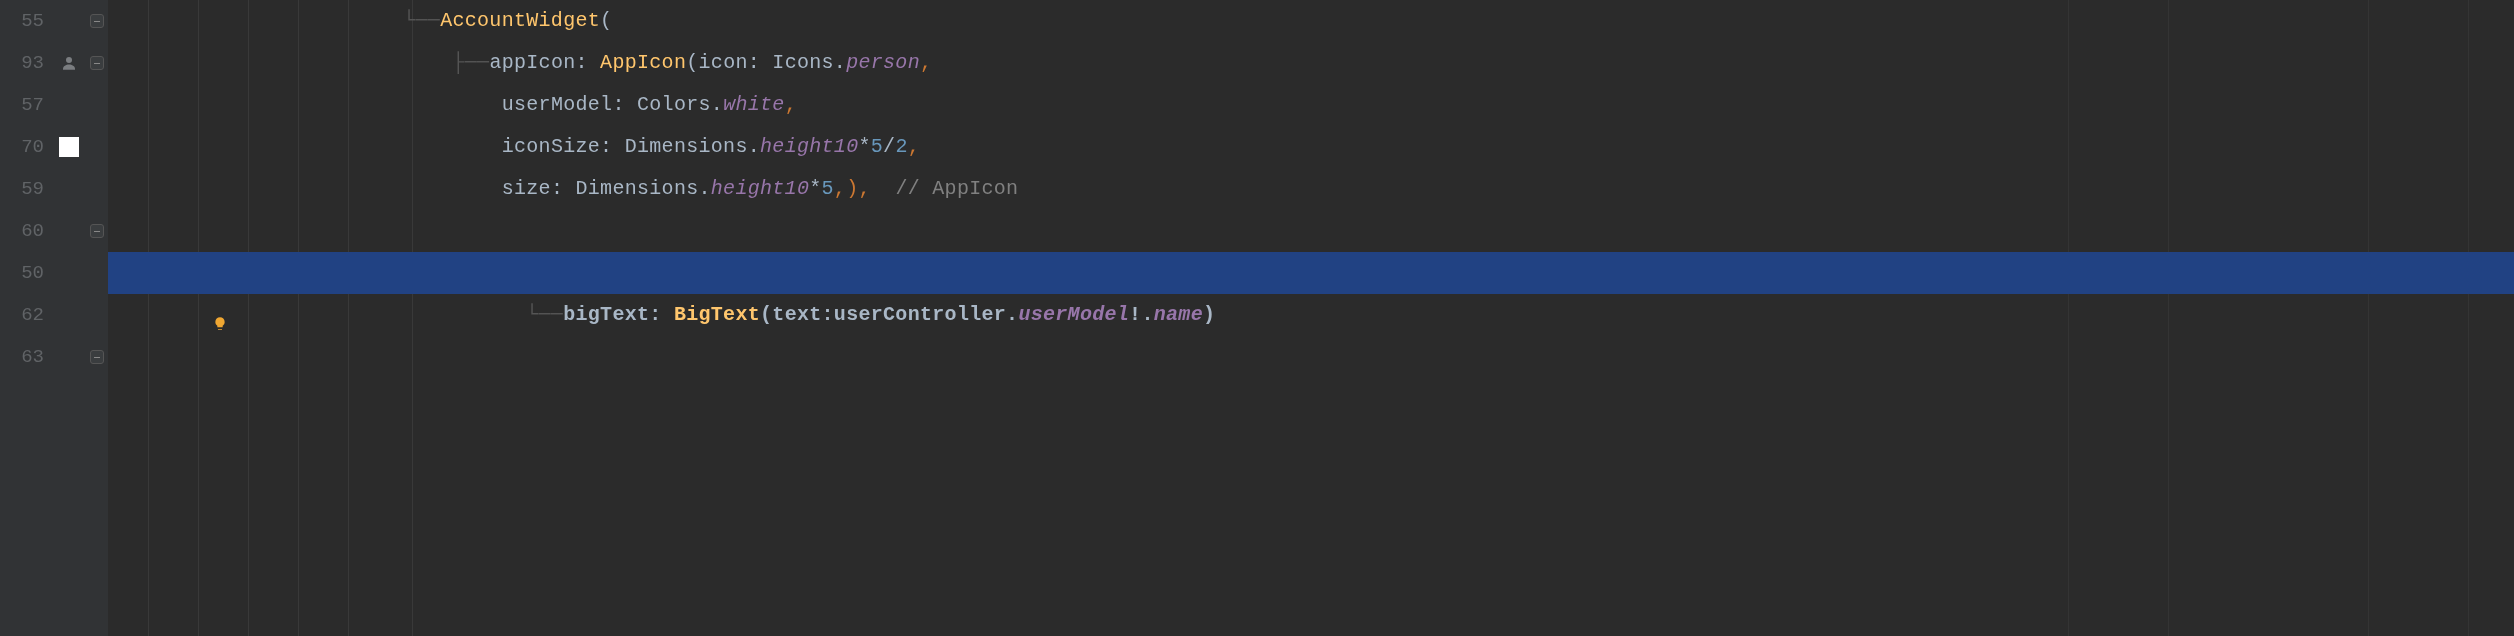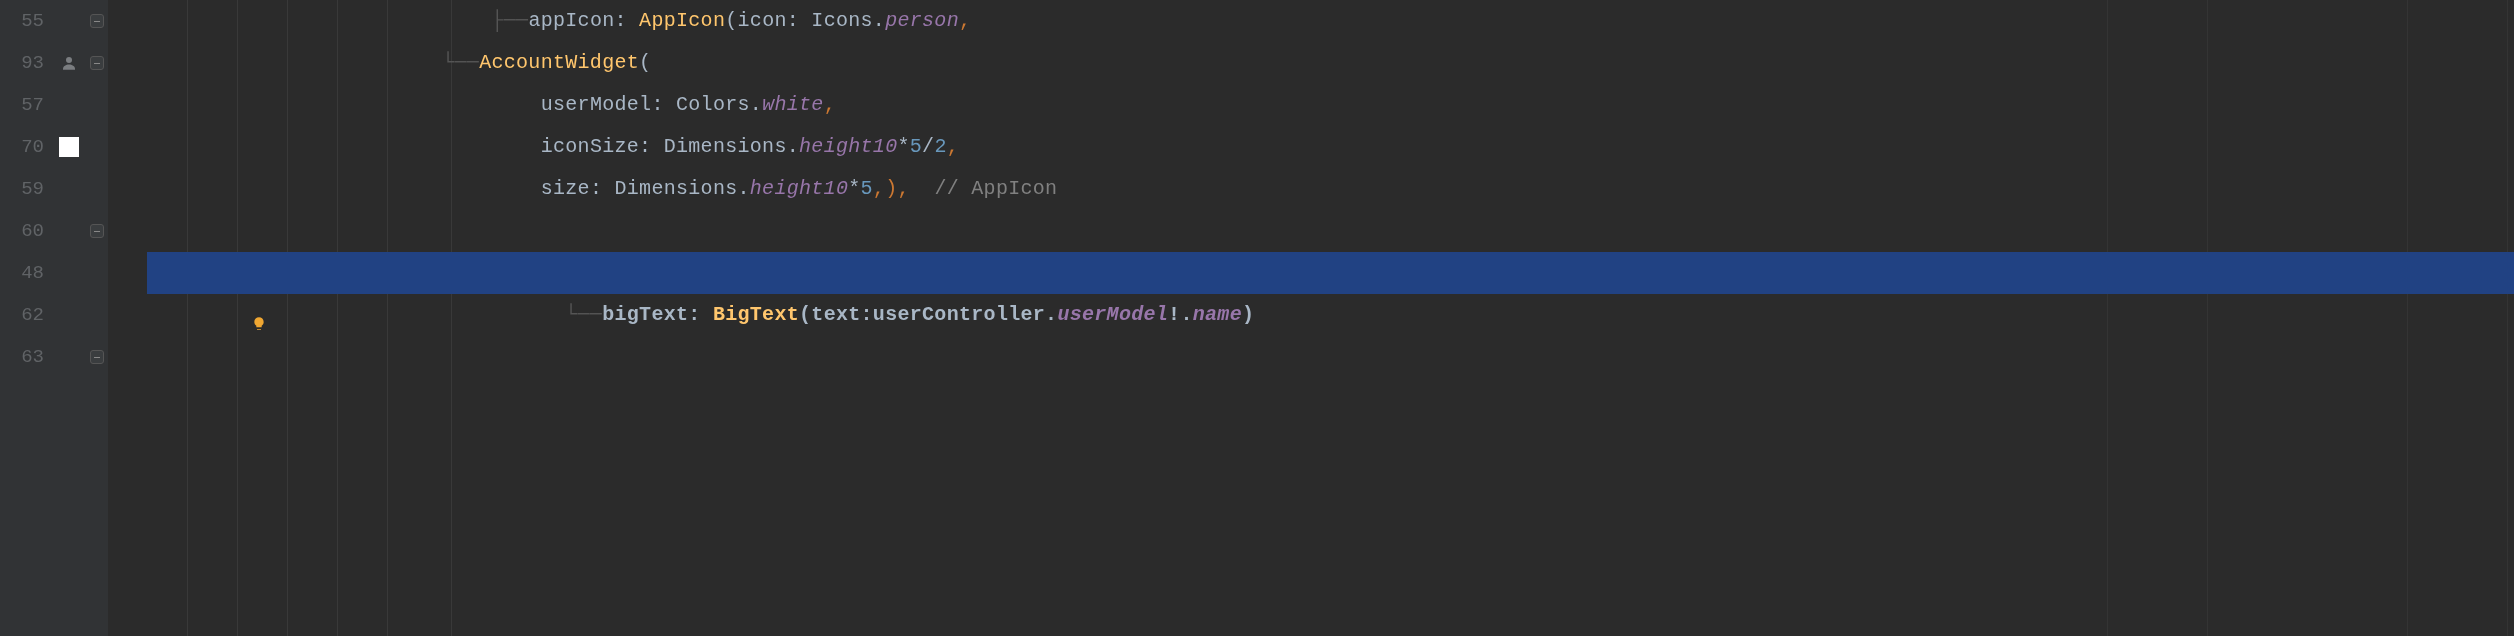--- a/index.html
+++ b/index.html
@@ -9,21 +9,20 @@
     font-size: 20px;
     color: #a9b7c6;
     overflow: hidden;
     width: 2514px;
     height: 636px;
     position: relative;
   }
   .editor {
     display: flex;
     height: 100%;
-    gap: 39px;
   }
   .gutter {
     background: #313335;
     display: flex;
     flex-shrink: 0;
   }
   .line-numbers {
     width: 52px;
     text-align: right;
     color: #606366;
@@ -117,21 +116,21 @@
 
 <div class="editor">
   <div class="gutter">
     <div class="line-numbers">
       <div class="ln">55</div>
       <div class="ln">93</div>
       <div class="ln">57</div>
       <div class="ln">70</div>
       <div class="ln">59</div>
       <div class="ln">60</div>
-      <div class="ln">48</div>
+      <div class="ln">50</div>
       <div class="ln">62</div>
       <div class="ln">63</div>
     </div>
     <div class="annot">
       <div class="an"></div>
       <div class="an">
         <svg class="person" width="18" height="18" viewBox="0 0 24 24" fill="#7a7d80">
             <circle cx="12" cy="8" r="4"></circle>
             <path d="M4 20c0-4 4-6 8-6s8 2 8 6v1H4v-1z"></path>
           </svg>
@@ -176,23 +175,23 @@
       <div class="iguide" style="left:240px"></div>
       <div class="iguide" style="left:304px"></div>
     </div>
     <div class="right-margins">
       <div class="rmargin" style="left:1960px"></div>
       <div class="rmargin" style="left:2060px"></div>
       <div class="rmargin" style="left:2260px"></div>
       <div class="rmargin" style="left:2360px"></div>
     </div>
 
+    <div class="line"><span class="tree-conn">                        └──</span><span class="seg c-class">AccountWidget</span><span class="seg c-paren">(</span></div>
+
     <div class="line"><span class="tree-conn">                            ├──</span><span class="seg c-keyparam">appIcon: </span><span class="seg c-class">AppIcon</span><span class="seg c-paren">(</span><span class="seg c-keyparam">icon: </span><span class="seg c-ident">Icons.</span><span class="seg c-prop">person</span><span class="seg c-punc">,</span></div>
-
-    <div class="line"><span class="tree-conn">                        └──</span><span class="seg c-class">AccountWidget</span><span class="seg c-paren">(</span></div>
 
 
     <div class="line"><span class="seg">                                </span><span class="seg c-keyparam">userModel: </span><span class="seg c-ident">Colors.</span><span class="seg c-prop">white</span><span class="seg c-punc">,</span></div>
 
     <div class="line"><span class="seg">                                </span><span class="seg c-keyparam">iconSize: </span><span class="seg c-ident">Dimensions.</span><span class="seg c-prop">height10</span><span class="seg c-op">*</span><span class="seg c-num">5</span><span class="seg c-op">/</span><span class="seg c-num">2</span><span class="seg c-punc">,</span></div>
 
     <div class="line"><span class="seg">                                </span><span class="seg c-keyparam">size: </span><span class="seg c-ident">Dimensions.</span><span class="seg c-prop">height10</span><span class="seg c-op">*</span><span class="seg c-num">5</span><span class="seg c-punc">,)</span><span class="seg c-punc">,</span><span class="seg">  </span><span class="seg c-comment">// AppIcon</span></div>
 
     <div class="line"></div>
 

